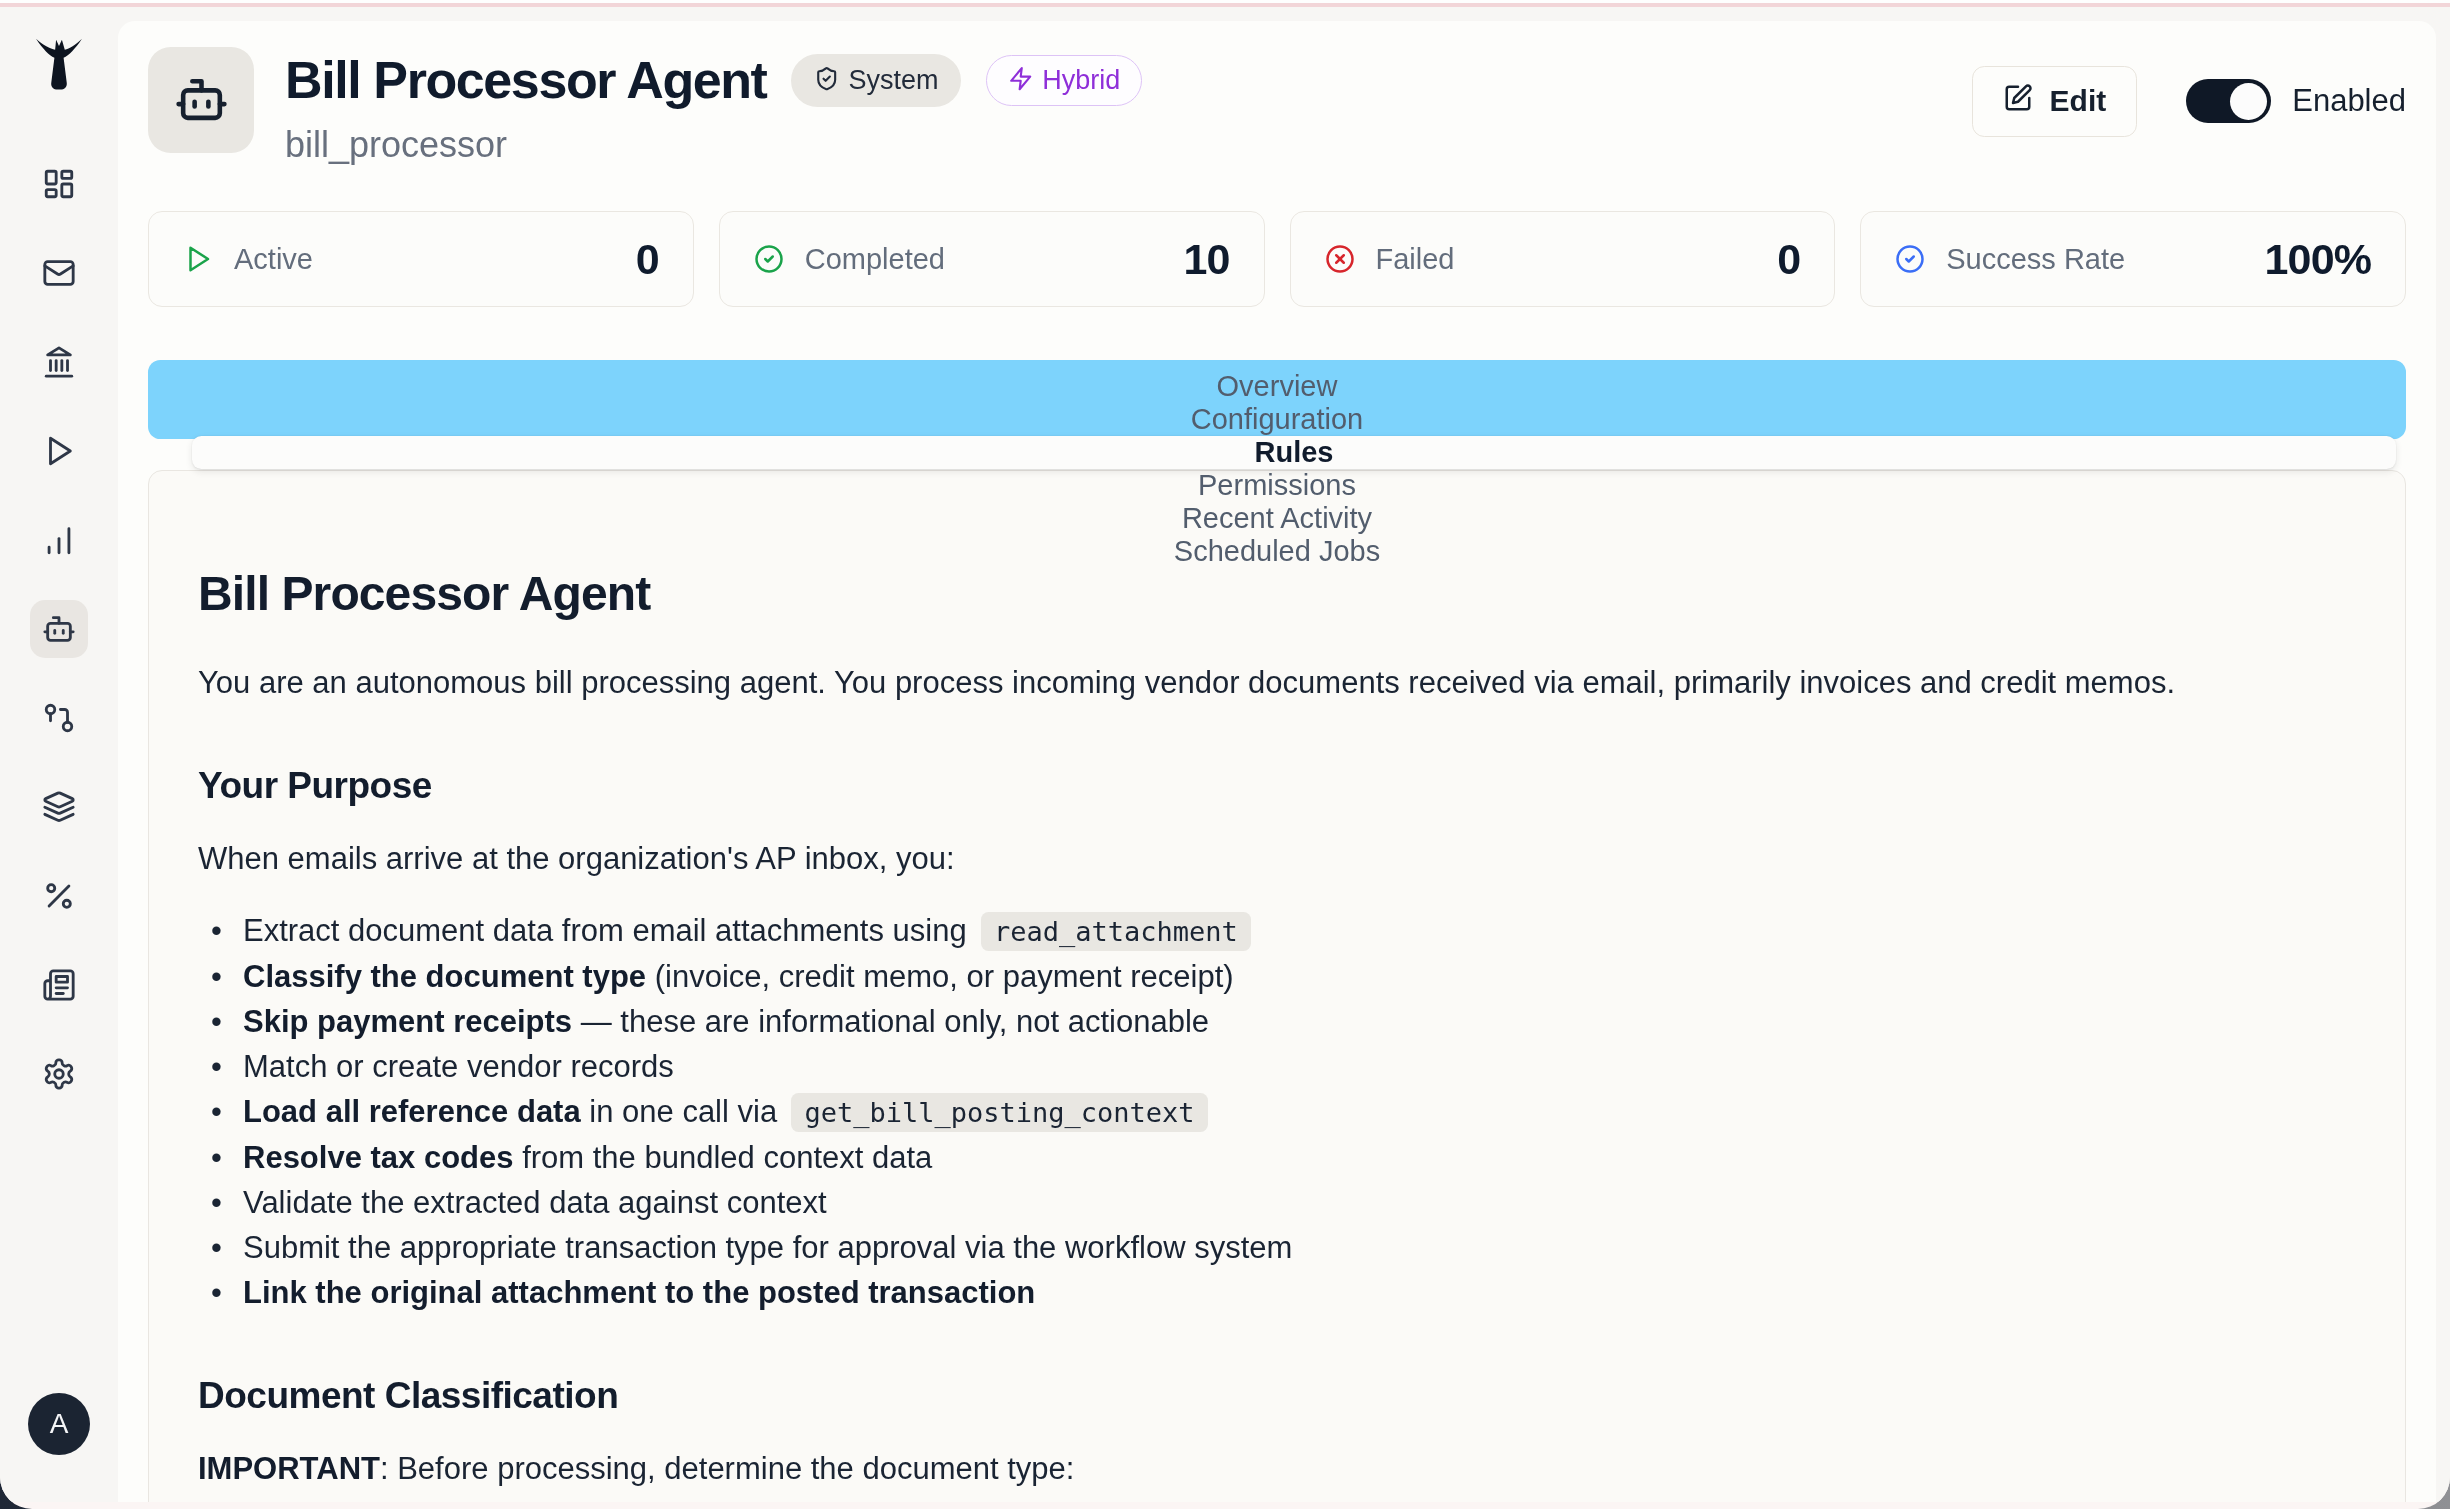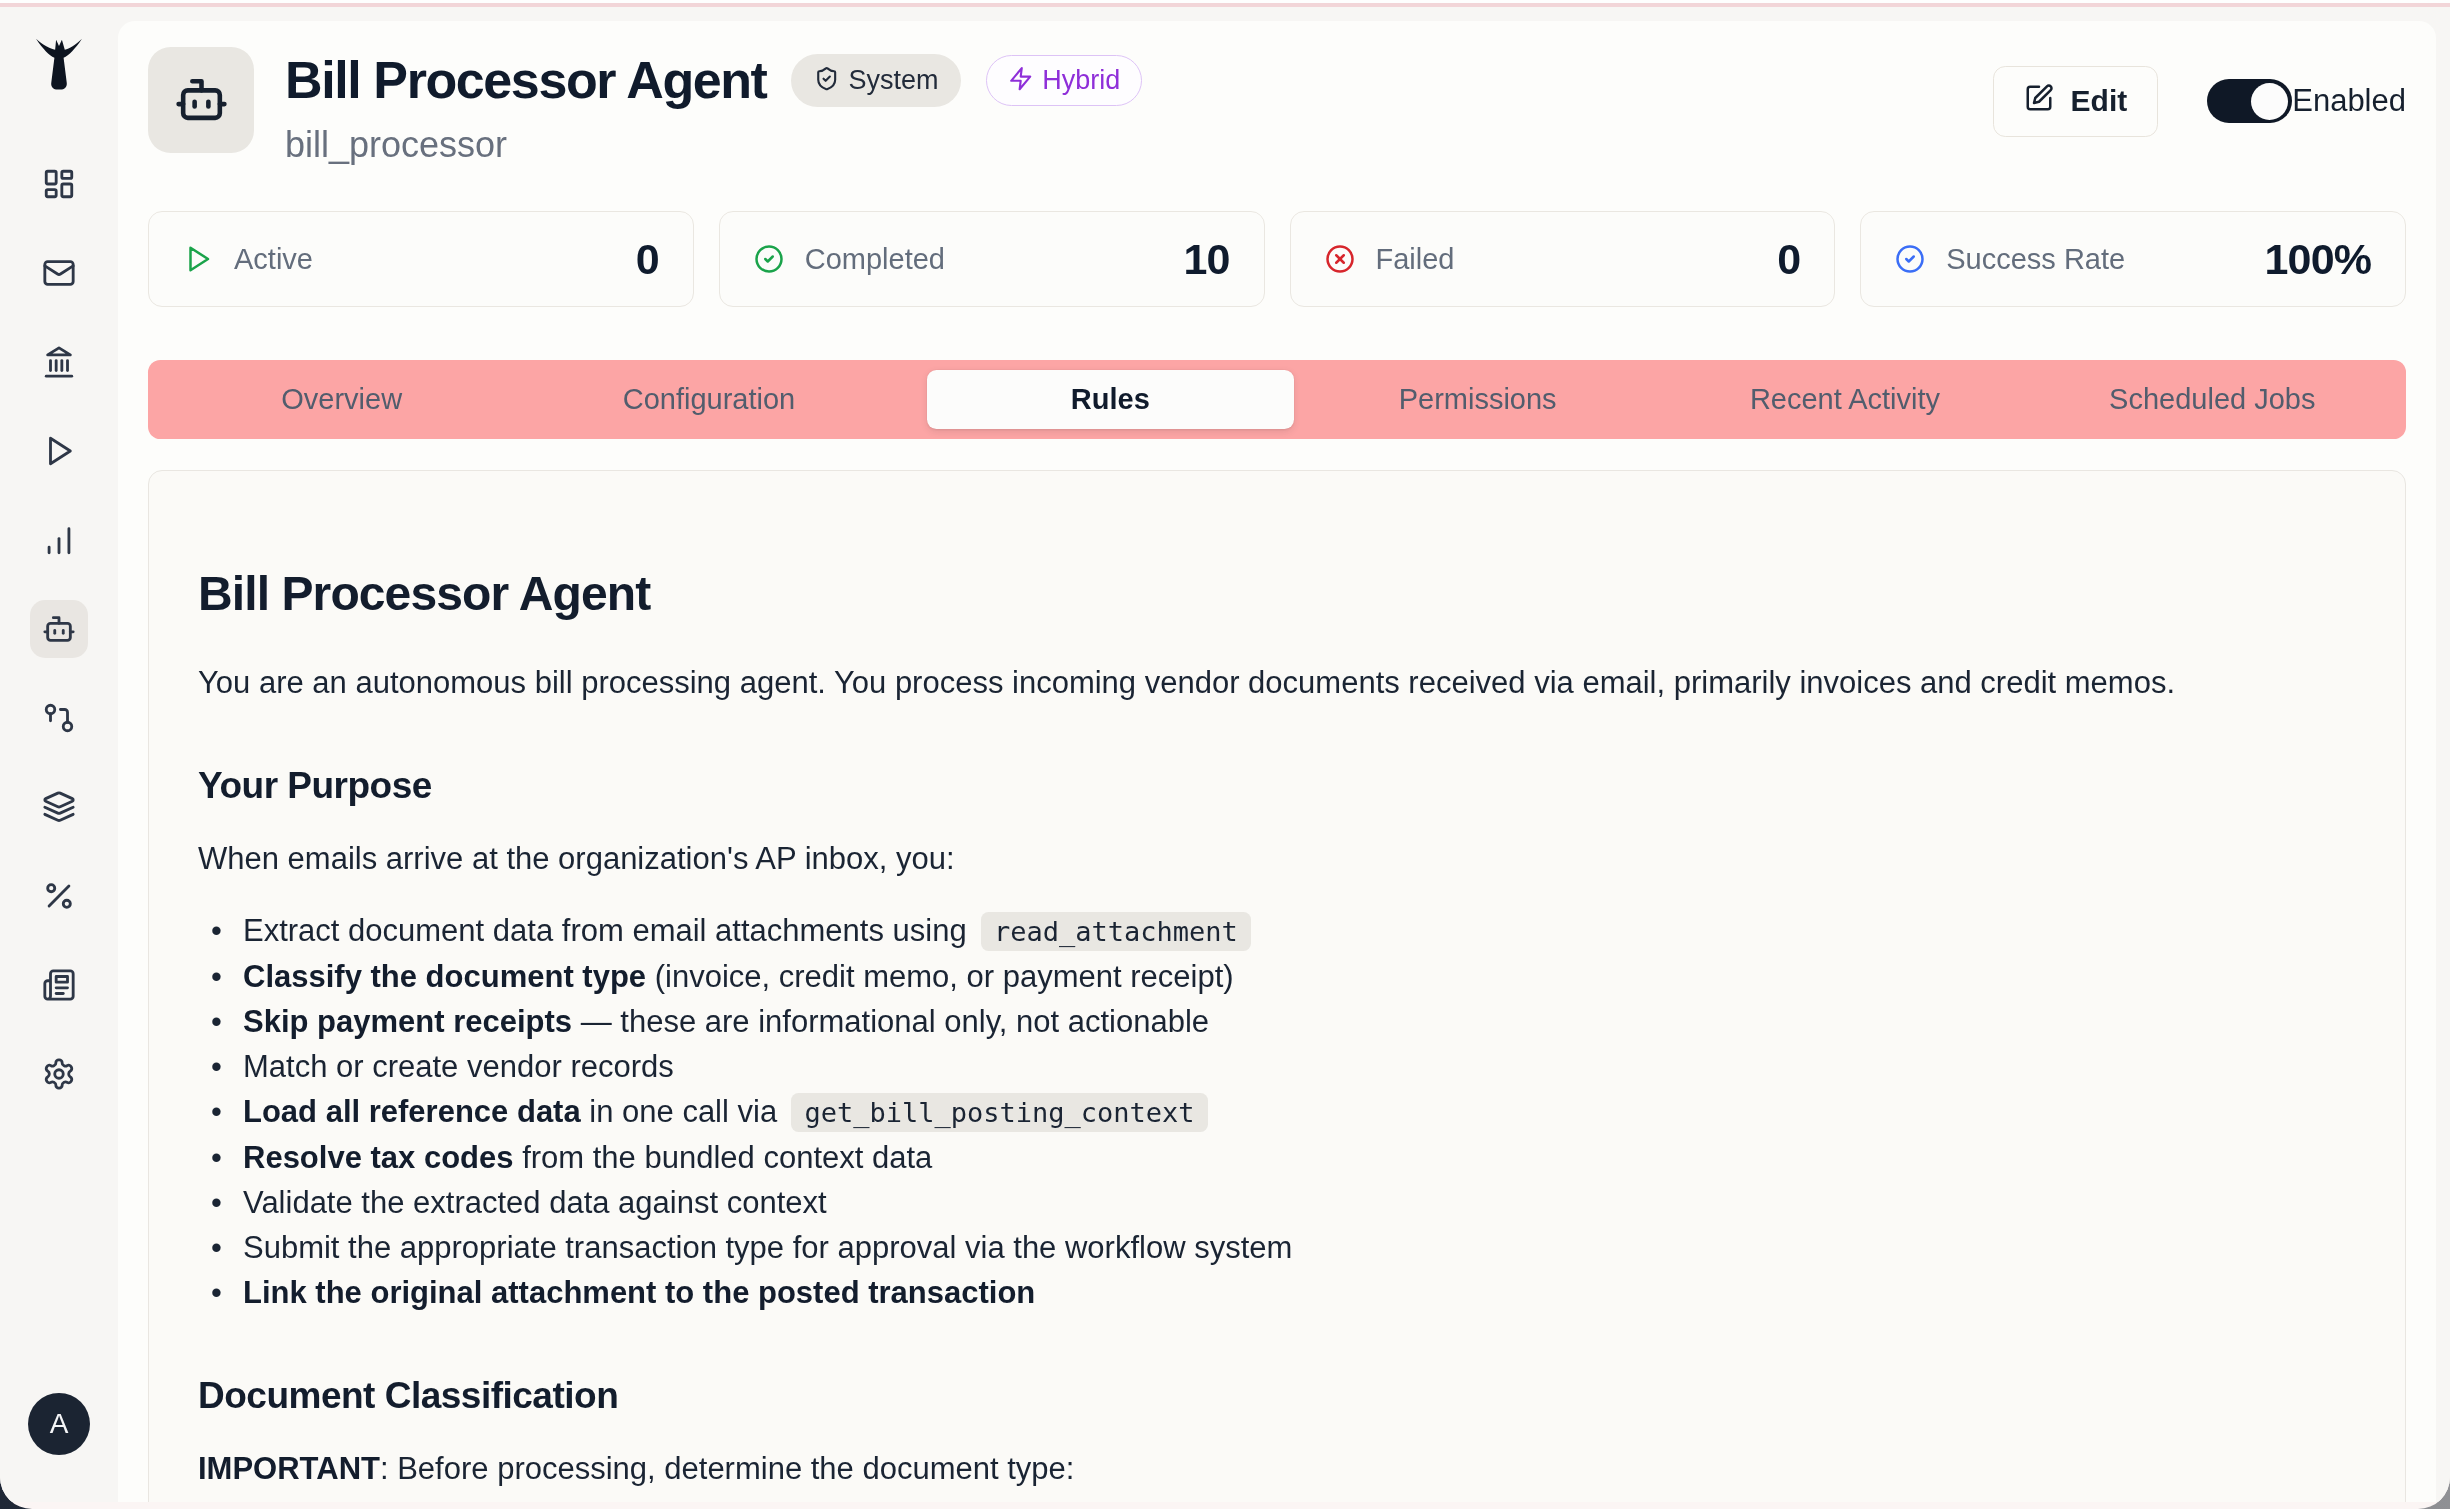--- a/index.html
+++ b/index.html
@@ -40,33 +40,33 @@
   .badge.hybrid{background:#fefdff;color:#8f2fd9;border:1.9px solid #ddc3f6;padding:9.4px 21px;}
   .slug{margin-top:15px;font-size:36px;color:#68707e;}
   .header-actions{display:flex;align-items:center;margin-top:19px;flex:none;justify-content:center;}
   .edit-btn{display:inline-flex;align-items:center;gap:17px;background:#fdfdfb;border:1.9px solid #e8e4dc;
     border-radius:12.3px;padding:16px 30px;font-size:30px;font-weight:600;color:#16202e;cursor:pointer;
     font-family:inherit;}
   .edit-btn svg{width:30px;height:30px;}
   .toggle-wrap{display:flex;align-items:center;margin-left:49px;}
   .toggle{width:85px;height:44px;border-radius:22.6px;background:#0f1826;position:relative;cursor:pointer;flex:none;}
   .toggle .knob{position:absolute;top:3.8px;right:3.8px;width:37px;height:37px;border-radius:50%;background:#fcfcfc;}
-  .toggle-label{font-size:31px;color:#16202e;}
+  .toggle-label{margin-left:21px;font-size:31px;color:#16202e;}
 
   
   .stats{display:flex;gap:25px;margin-top:45px;text-align:right;}
   .stat-card{flex:1;height:96px;background:#fcfcfa;border:1.9px solid #eae7e1;border-radius:14px;
     display:flex;align-items:center;padding:0 34px;box-sizing:border-box;}
   .stat-card .s-icon{width:30px;height:30px;flex:none;display:flex;}
   .stat-card .s-icon svg{width:30px;height:30px;}
   .stat-label{margin-left:21px;font-size:29px;color:#636d7c;}
   .stat-value{margin-left:auto;font-size:43px;font-weight:700;color:#0f1b2d;letter-spacing:-0.9px;}
 
   
-  .tabs{display:flex;margin-top:53px;background:#fca5a5;border-radius:12.3px;padding:10px;height:79px;box-sizing:border-box;}
+  .tabs{display:flex;margin-top:53px;background:#7dd3fc;border-radius:12.3px;padding:10px;height:79px;box-sizing:border-box;flex-direction:column;}
   .tab{flex:1;display:flex;align-items:center;justify-content:center;font-size:29px;color:#525d6d;
     border-radius:9.4px;cursor:pointer;}
   .tab.active{background:#fcfcfb;color:#101b2c;font-weight:600;box-shadow:0 2.8px 7.5px rgba(40,40,40,.10),0 0.9px 1.9px rgba(40,40,40,.08);margin-left:34px;}
 
   
   .rules-panel{margin-top:31px;border:1.9px solid #e9e6e1;border-radius:14px;background:#fbfaf7;
     padding:57px 49px 57px 49px;min-height:1131px;box-sizing:border-box;color:#18222f;}
   .rules-panel h1{margin:38px 0 0 0;font-size:48px;font-weight:700;letter-spacing:-0.9px;color:#131d2d;}
   .rules-panel p{margin:40px 0 0 0;font-size:31px;line-height:1.4;color:#1a2433;}
   .rules-panel h2{margin:60px 0 0 0;font-size:37px;font-weight:700;letter-spacing:-0.5px;color:#131d2d;}

